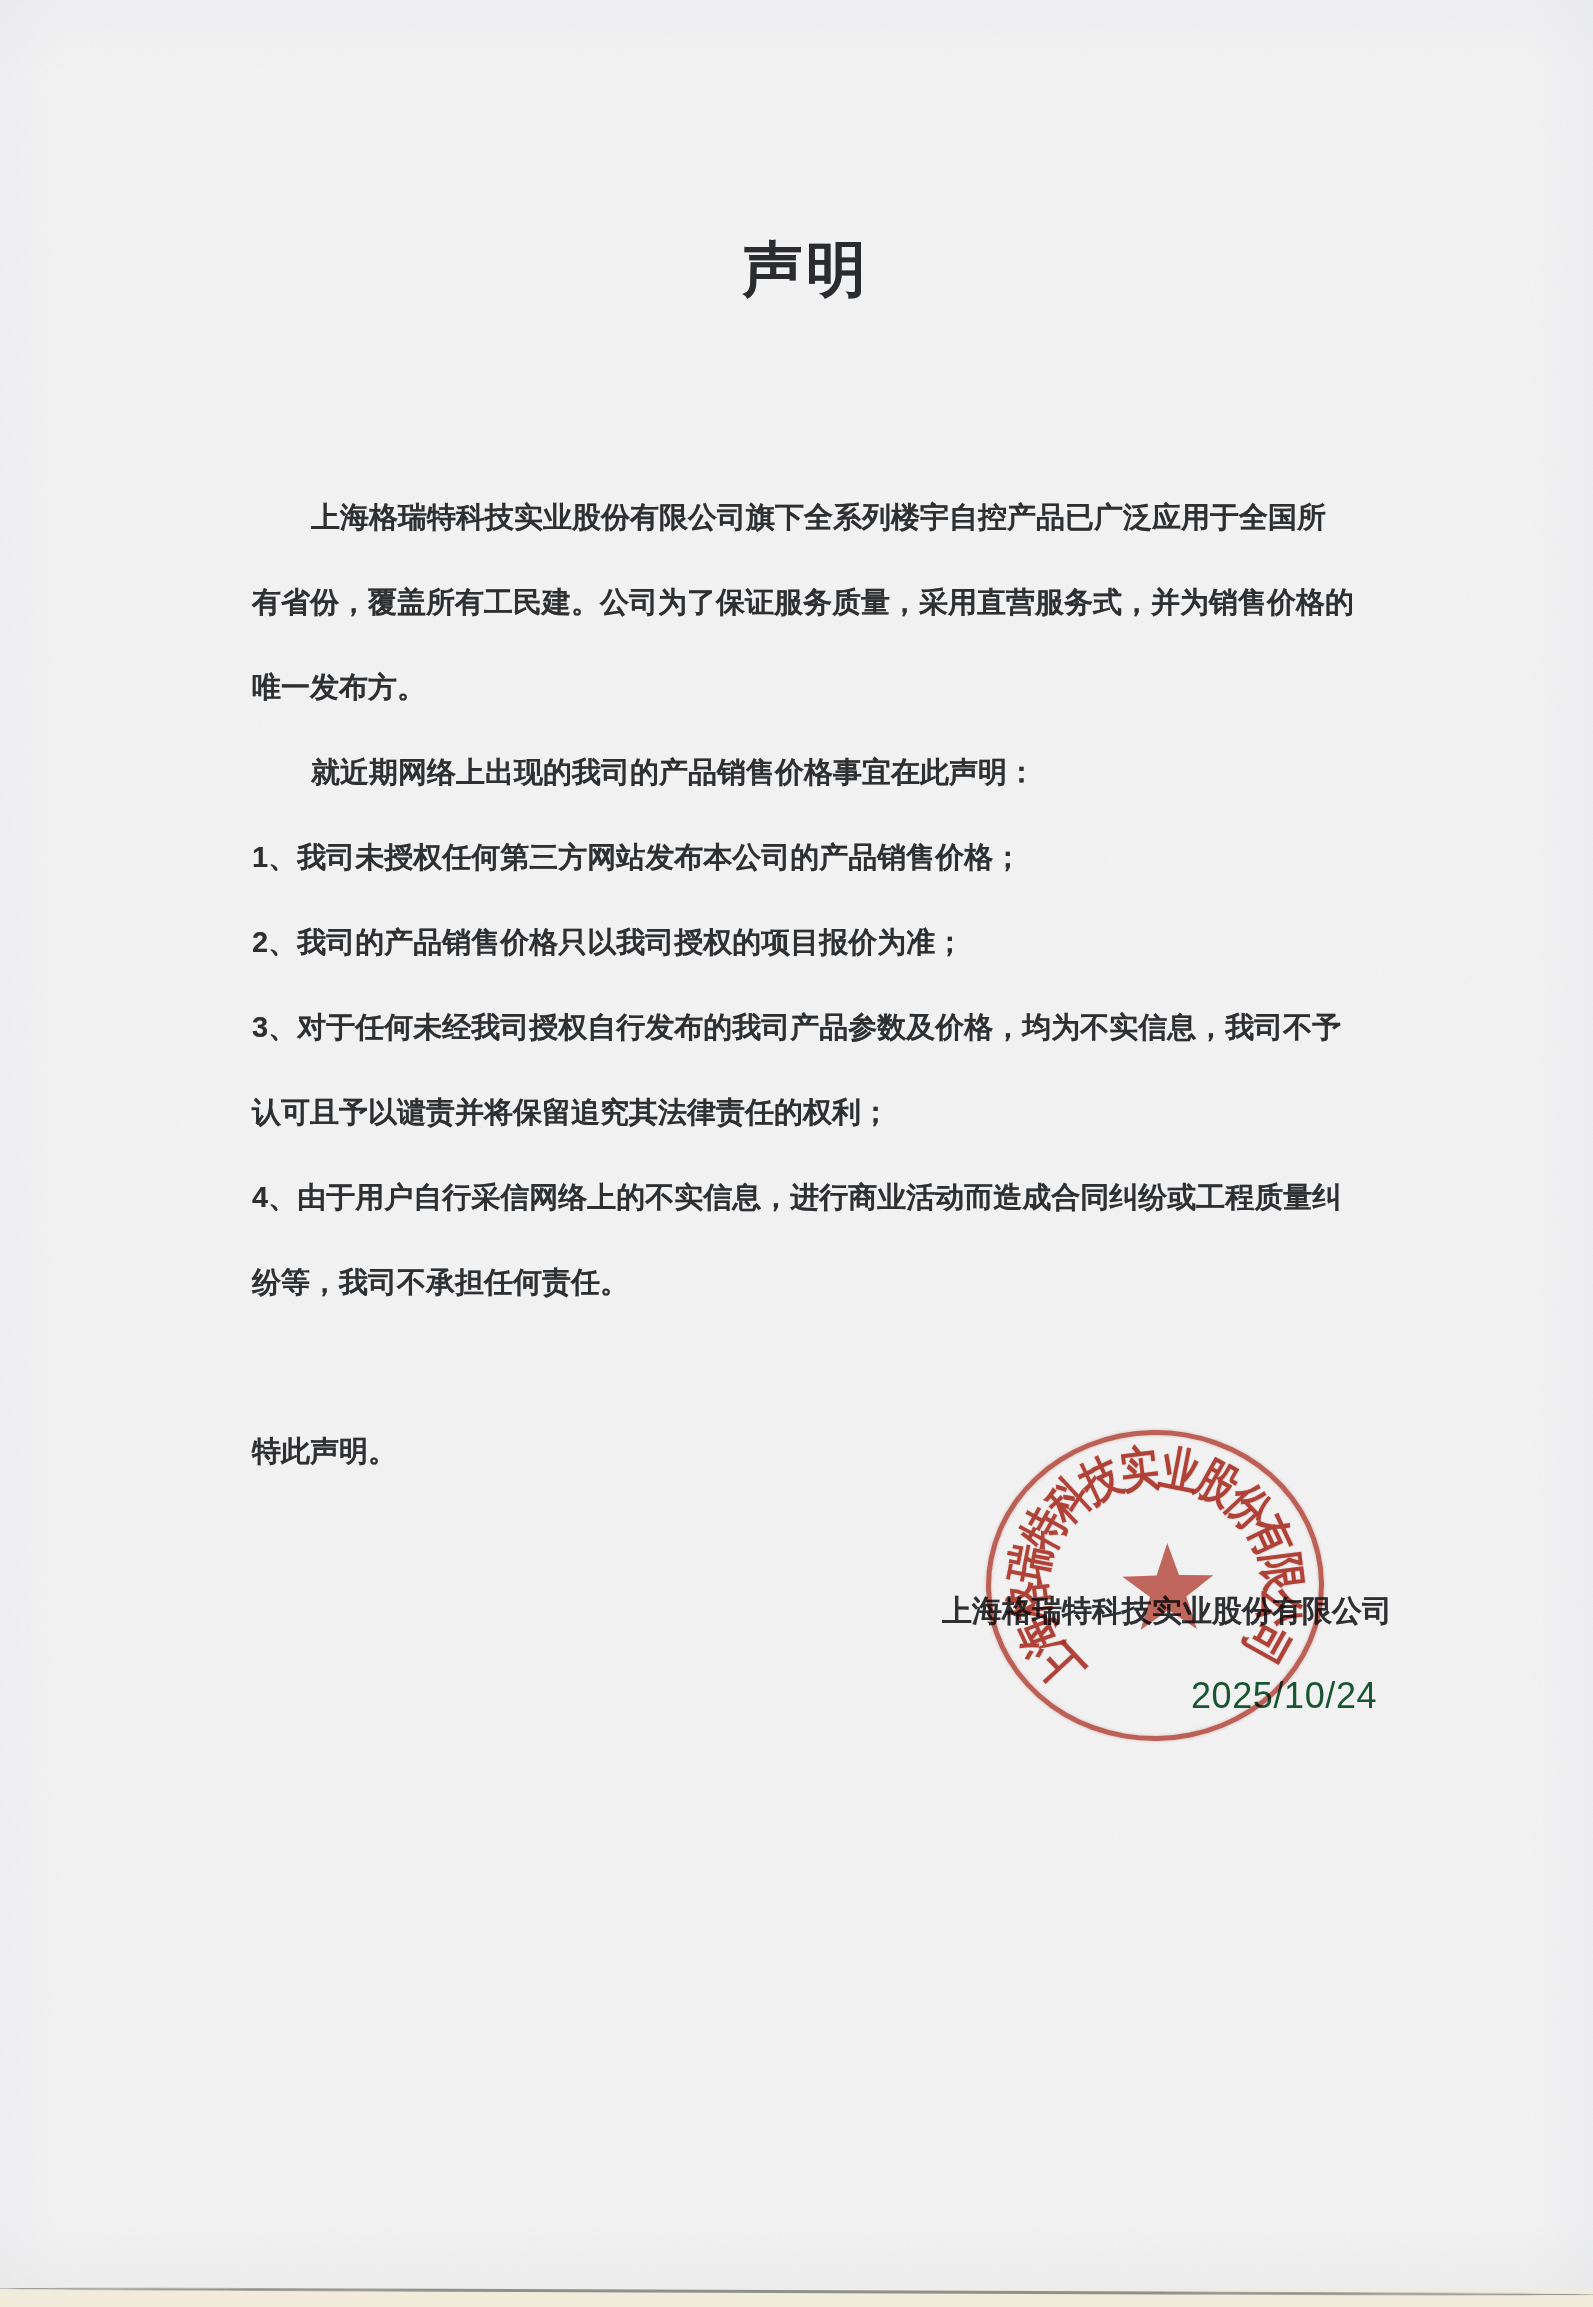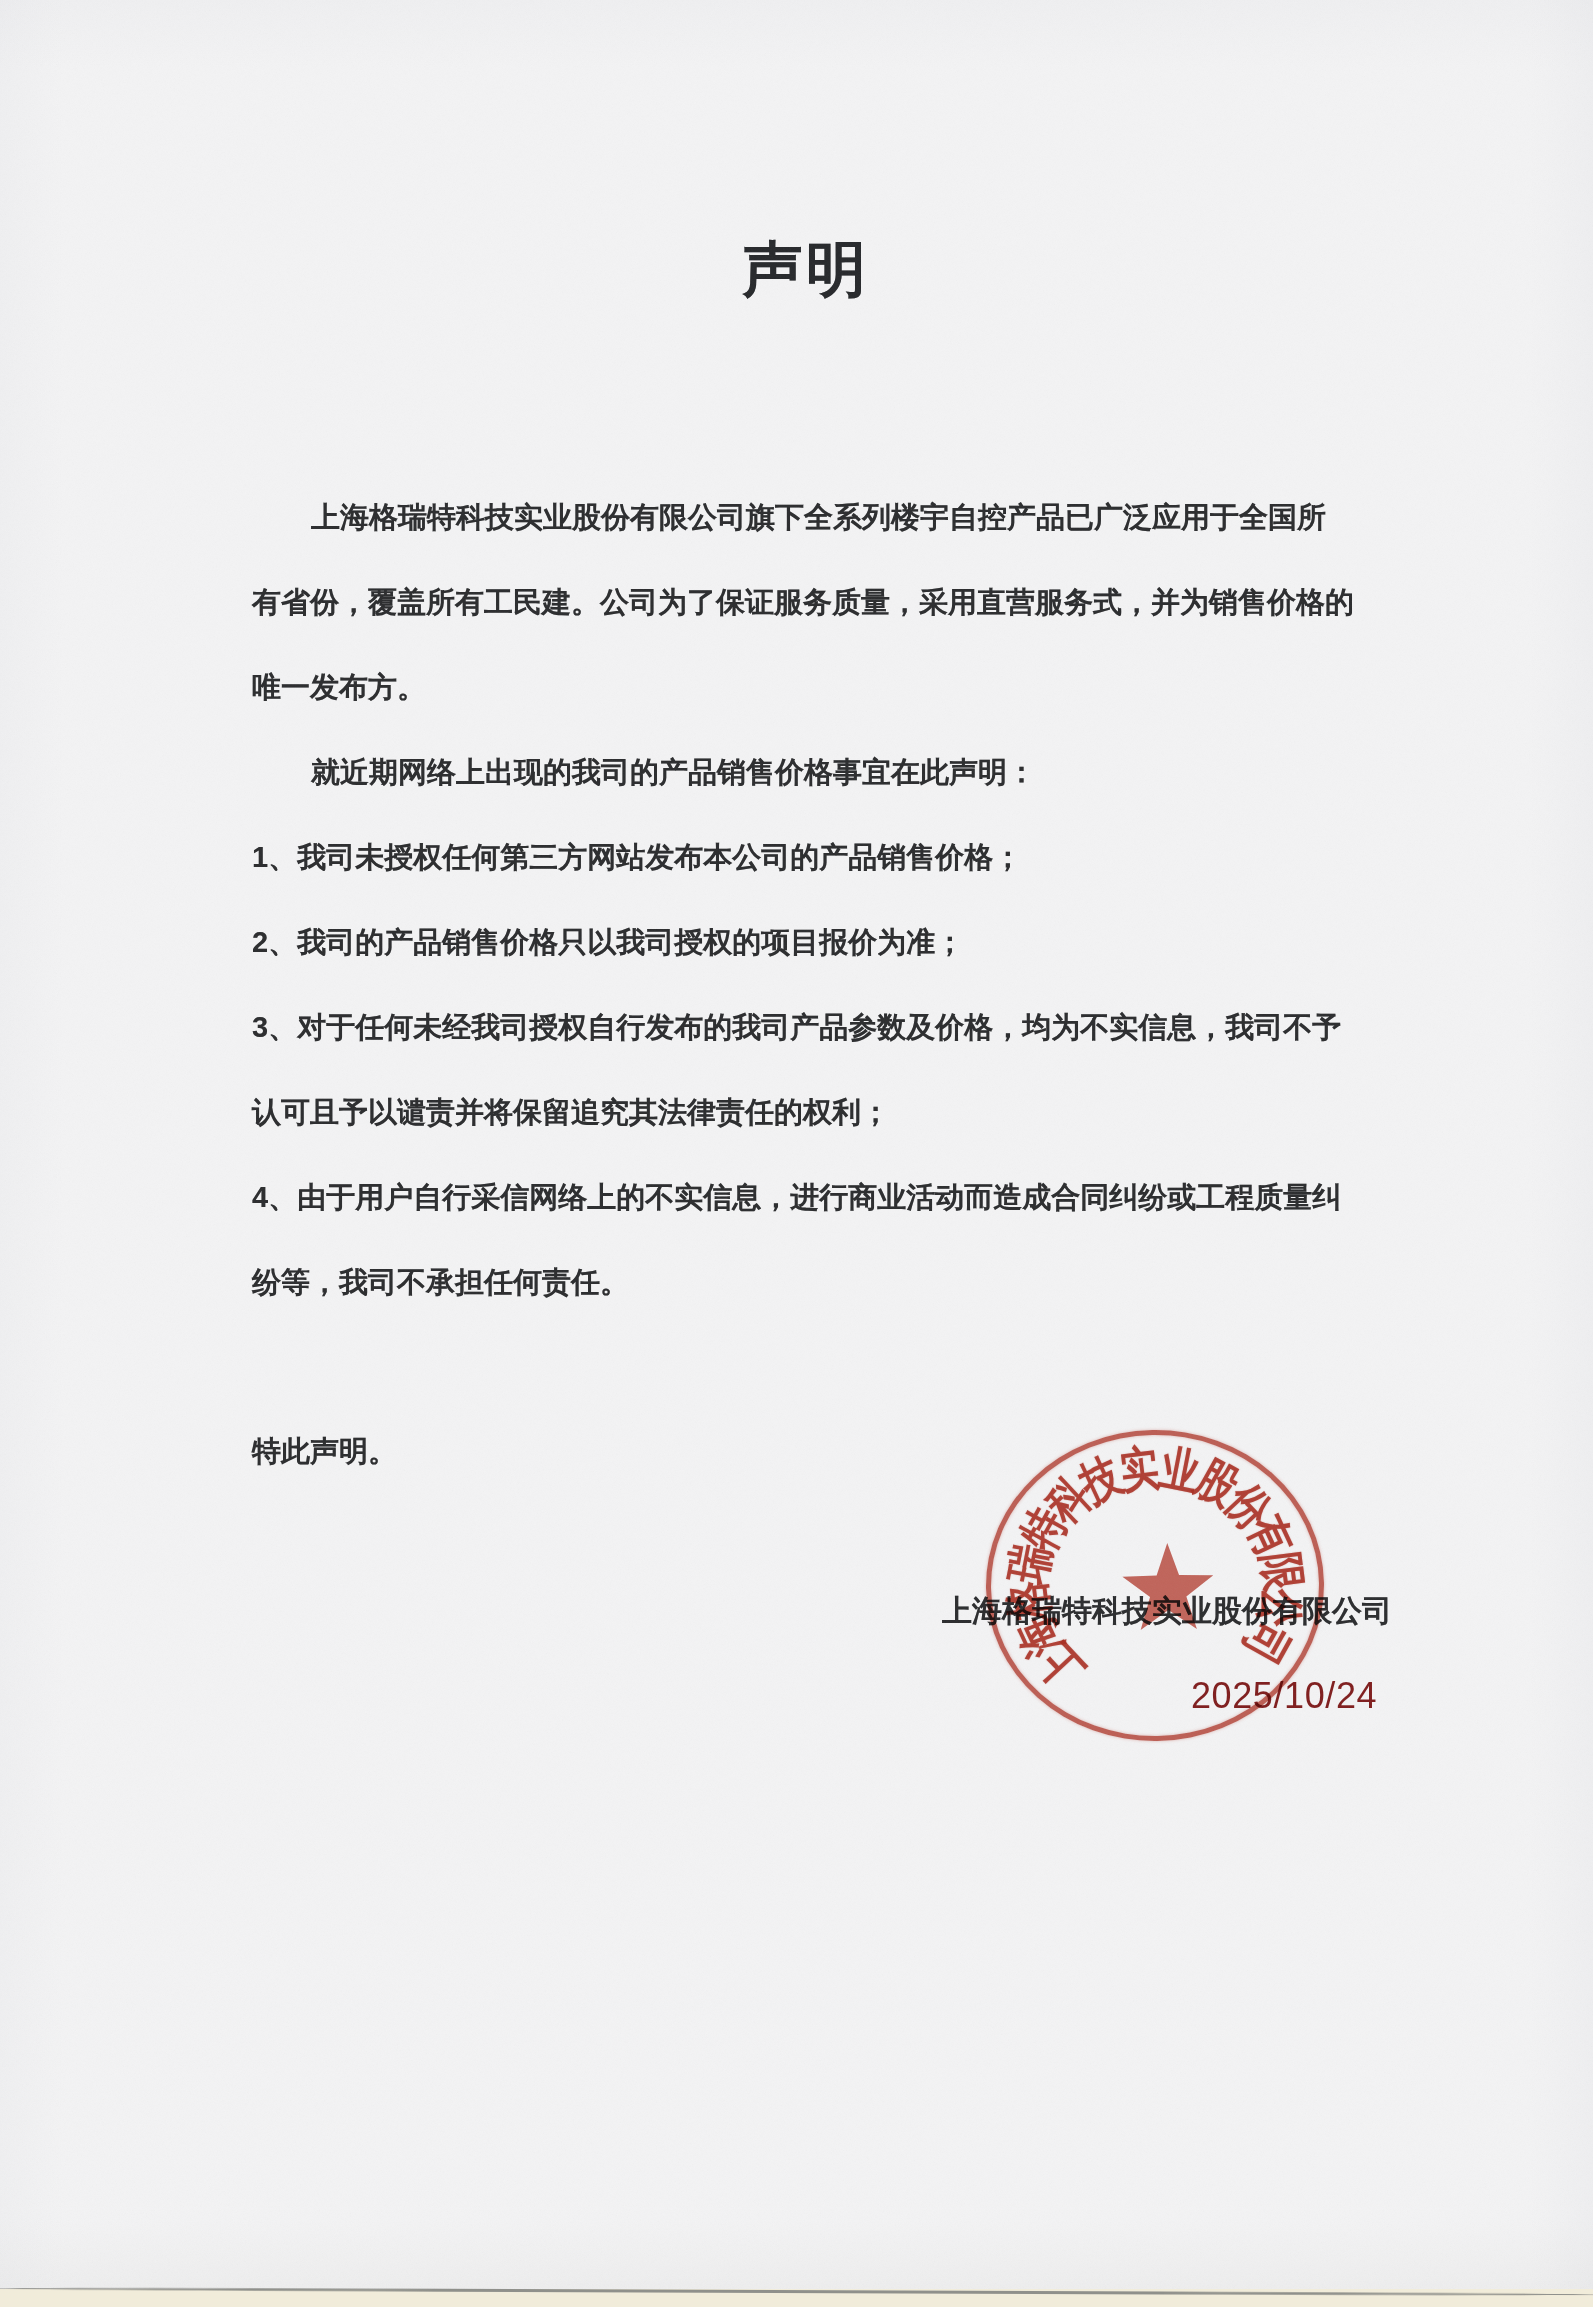--- a/index.html
+++ b/index.html
@@ -41,21 +41,21 @@
     position:absolute;left:906px;top:1592px;
     font-size:30px;line-height:38px;font-weight:600;
     color:#2b2c2e;white-space:nowrap;
     text-shadow:0 0 0.6px rgba(43,44,46,.4);
     z-index:2;
     margin-left:36px;
   }
   .sig-date{
     position:absolute;left:1191px;top:1673px;
     font-size:36px;line-height:45px;font-weight:500;
-    color:#7f1d1d;white-space:nowrap;letter-spacing:0.6px;
+    color:#14532d;white-space:nowrap;letter-spacing:0.6px;
     z-index:2;
   }
   
   .seal{
     position:absolute;left:986px;top:1430px;width:338px;height:311px;
     z-index:4;mix-blend-mode:multiply;
     transform:rotate(-1deg);
   }
   .seal-ring{
     position:absolute;inset:0;border-radius:50%;

